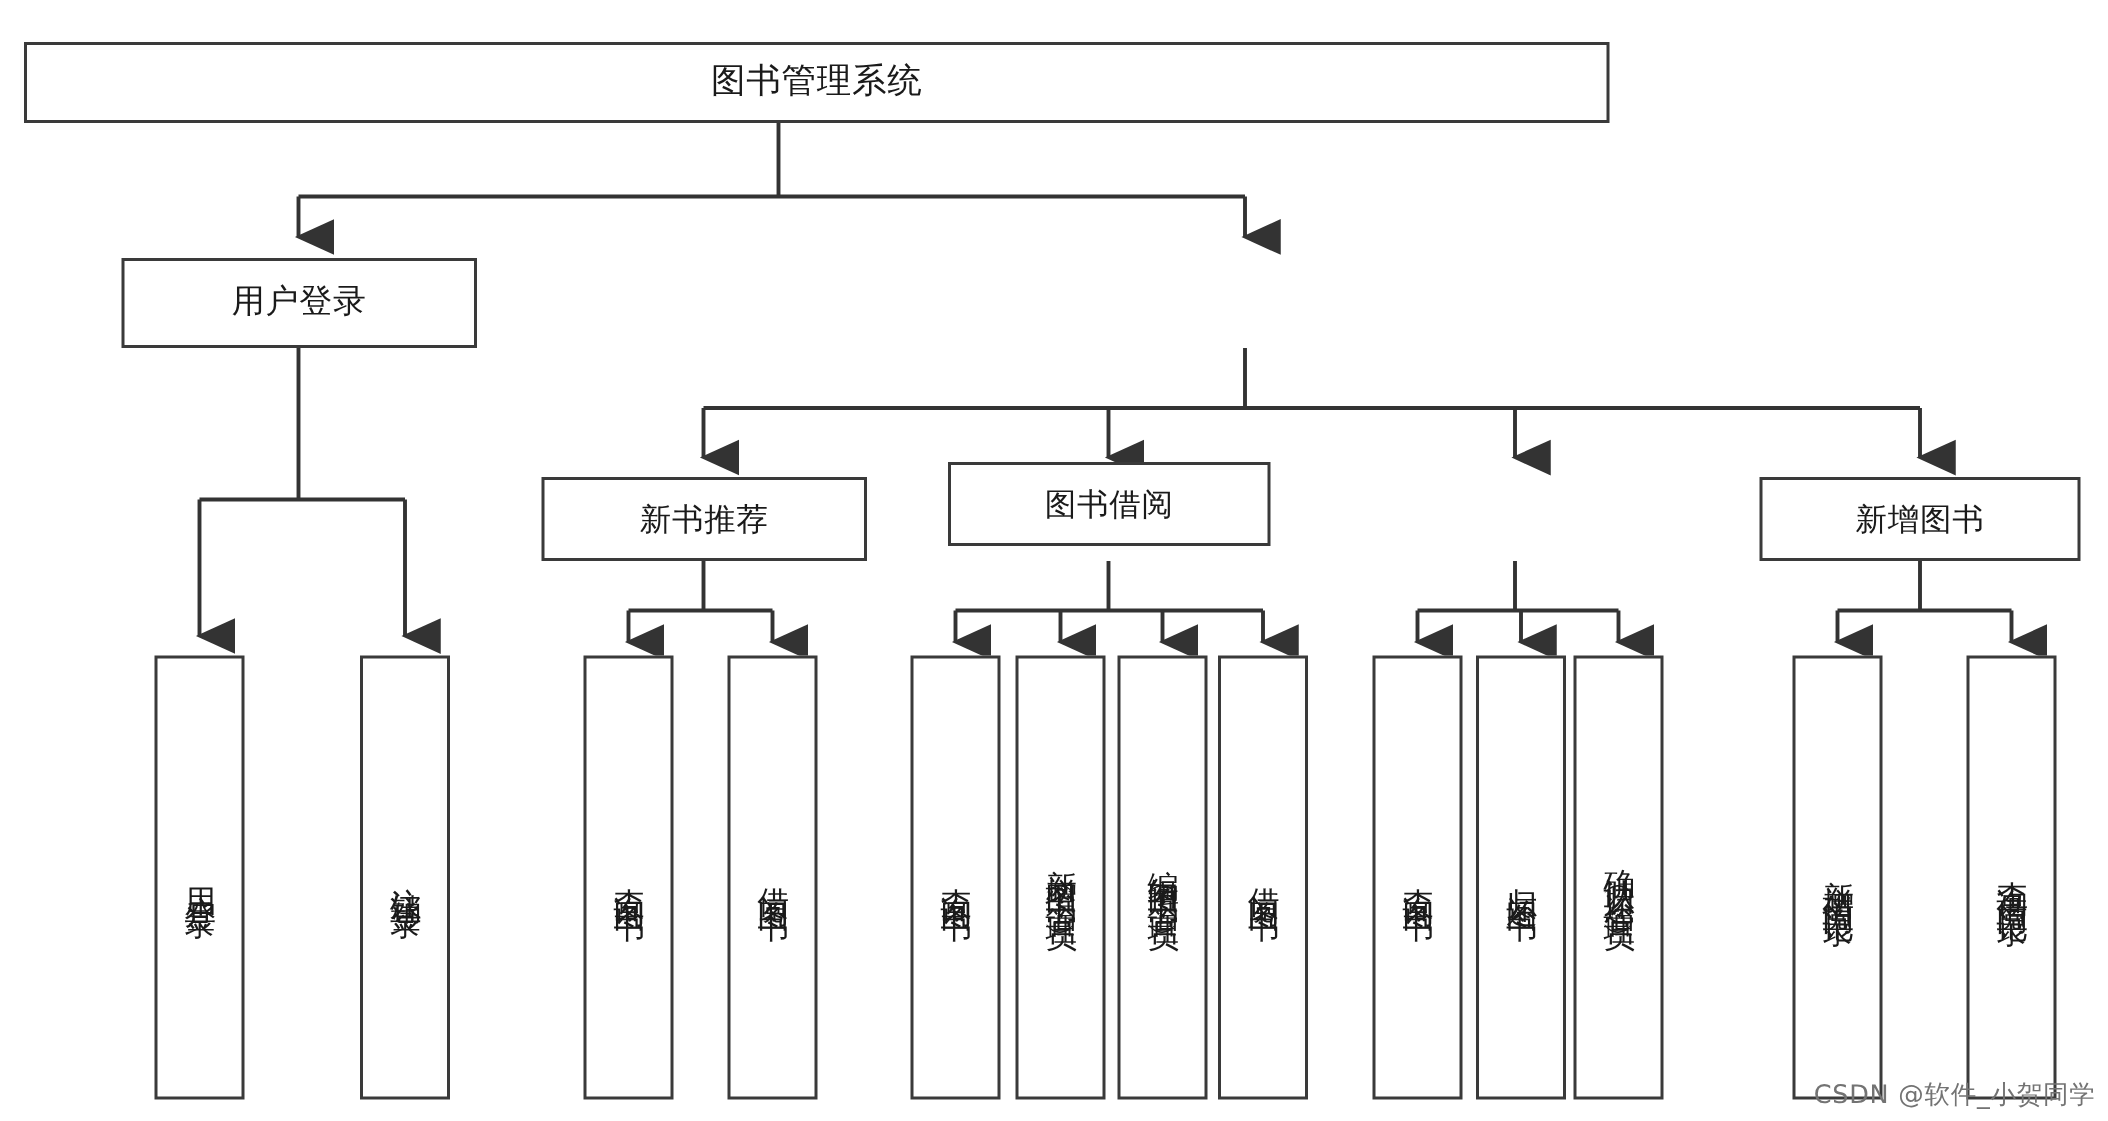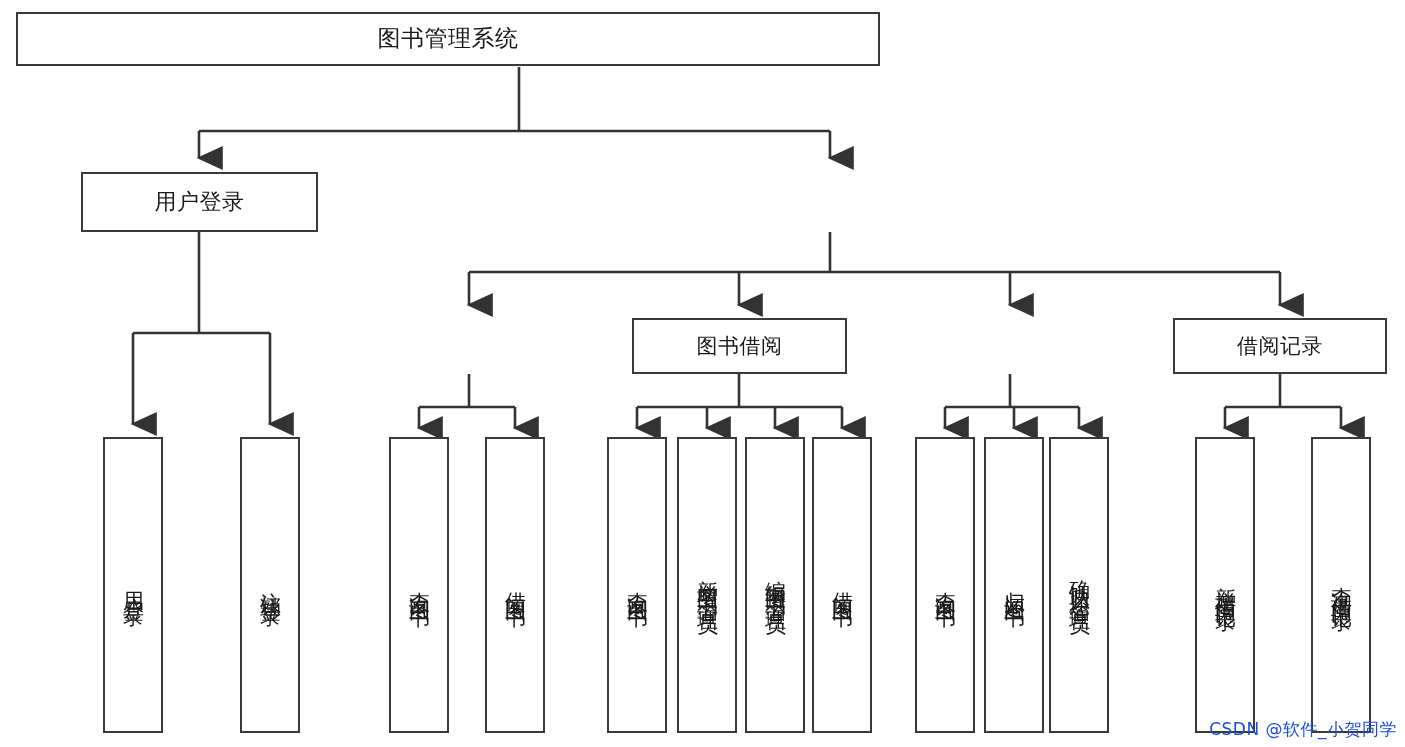--- a/index.html
+++ b/index.html
@@ -58,21 +58,21 @@
     line-height: 1.0;
     letter-spacing: 5px;
     white-space: nowrap;
     max-height: 270px;
   }
   .watermark {
     position: absolute;
     right: 8px;
     bottom: 6px;
     font-size: 17px;
-    color: #1d4ed8;
+    color: #737373;
     white-space: nowrap;
     letter-spacing: 0.5px;
   }
 </style>
 </head>
 <body>
 
 <div id="diagram">
 
   <svg class="connectors" viewBox="0 0 1405 747" xmlns="http://www.w3.org/2000/svg">
@@ -118,33 +118,36 @@
       <path d="M 1014 407 L 1014 428" marker-end="url(#arrow)"></path>
       <path d="M 1079 407 L 1079 428" marker-end="url(#arrow)"></path>
 
       <path d="M 1280 374 L 1280 407"></path>
       <path d="M 1225 407 L 1341 407"></path>
       <path d="M 1225 407 L 1225 428" marker-end="url(#arrow)"></path>
       <path d="M 1341 407 L 1341 428" marker-end="url(#arrow)"></path>
     </g>
   </svg>
 
-  <div class="node node-root" style="left:16px; top:12px; width:864px; height:54px;">
+  <div class="node node-root" style="left:16px; top:28px; width:1057px; height:54px;">
     <span class="label">图书管理系统</span>
   </div>
 
   <div class="node node-l2" style="left:81px; top:172px; width:237px; height:60px;">
     <span class="label">用户登录</span>
   </div>
 
-  <div class="node node-l3" style="left:632px; top:318px; width:215px; height:56px;">
+  <div class="node node-l3" style="left:361px; top:318px; width:217px; height:56px;">
+    <span class="label">新书推荐</span>
+  </div>
+  <div class="node node-l3" style="left:632px; top:308px; width:215px; height:56px;">
     <span class="label">图书借阅</span>
   </div>
   <div class="node node-l3" style="left:1173px; top:318px; width:214px; height:56px;">
-    <span class="label">借阅记录</span>
+    <span class="label">新增图书</span>
   </div>
 
   <div class="node node-leaf" style="left:103px; top:437px; width:60px; height:296px;">
     <span class="label">用户登录</span>
   </div>
   <div class="node node-leaf" style="left:240px; top:437px; width:60px; height:296px;">
     <span class="label">注销登录</span>
   </div>
 
   <div class="node node-leaf" style="left:389px; top:437px; width:60px; height:296px;">

